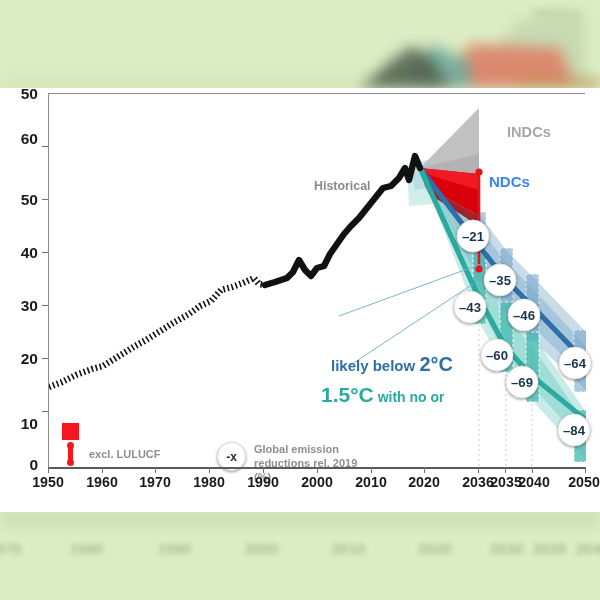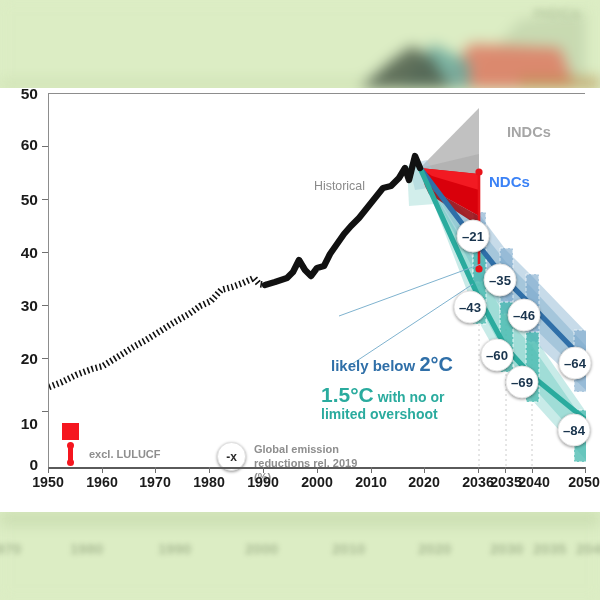--- a/index.html
+++ b/index.html
@@ -35,21 +35,21 @@
   .xaxis{position:absolute;left:48px;top:379px;width:537px;height:1.6px;background:#5a5a5a;}
   .ytick{position:absolute;font-size:15.5px;font-weight:bold;color:#1a1a1a;
          text-align:right;width:34px;}
   .ytickmark{position:absolute;width:6px;height:1.4px;background:#6f6f6f;left:42px;}
   .xtick{position:absolute;top:386px;font-size:14.2px;font-weight:bold;color:#1a1a1a;
          transform:translateX(-50%);white-space:nowrap;}
   .xtickmark{position:absolute;top:379px;width:1.4px;height:6px;background:#6f6f6f;}
 
   
   .ann{position:absolute;white-space:nowrap;}
-  .ann-historical{font-size:12.4px;color:#8a8a8a;font-weight:400;}
+  .ann-historical{font-size:12.4px;color:#8a8a8a;font-weight:700;}
   .ann-indcs{font-size:14.6px;color:#a6a6a6;font-weight:bold;}
   .ann-ndcs{font-size:15px;color:#3b82f6;font-weight:bold;}
   .ann-2c{font-size:15px;color:#2f6fa8;font-weight:bold;}
   .ann-2c .big{font-size:20px;}
   .ann-15c{font-size:14px;color:#2aab9e;font-weight:bold;line-height:1.12;}
   .ann-15c .big{font-size:21px;}
 
   
   .badge{
     position:absolute;width:31px;height:31px;border-radius:50%;
@@ -113,21 +113,21 @@
       <div class="bg-tick" style="left:418px;">2020</div>
       <div class="bg-tick" style="left:490px;">2030</div>
       <div class="bg-tick" style="left:533px;">2035</div>
       <div class="bg-tick" style="left:576px;">2040</div>
     </div>
   </div>
 
   <div class="card">
 
     <div class="ytick" style="left:4px;top:-3px;">50</div>
-    <div class="ytick" style="left:4px;top:48px;">60</div>
+    <div class="ytick" style="left:4px;top:42px;">60</div>
     <div class="ytick" style="left:4px;top:103px;">50</div>
     <div class="ytick" style="left:4px;top:156px;">40</div>
     <div class="ytick" style="left:4px;top:209px;">30</div>
     <div class="ytick" style="left:4px;top:262px;">20</div>
     <div class="ytick" style="left:4px;top:327px;">10</div>
     <div class="ytick" style="left:4px;top:368px;">0</div>
 
     <div class="ytickmark" style="top:58px;"></div>
     <div class="ytickmark" style="top:111px;"></div>
     <div class="ytickmark" style="top:164px;"></div>
@@ -216,21 +216,20 @@
       <div class="ann ann-indcs" style="left:432px;top:30px;margin-left:26px;">INDCs</div>
 
       <div class="ann ann-ndcs" style="left:440px;top:79px;">NDCs</div>
 
       <div class="ann ann-2c" style="left:282px;top:259px;">
         <span>likely below </span><span class="big">2°C</span>
       </div>
 
       <div class="ann ann-15c" style="left:272px;top:289px;">
         <span class="big">1.5°C</span><span> with no or</span><br>
-        <span>limited overshoot</span>
       </div>
     </div>
 
     <div class="badge" style="left:473px;top:148px;">–21</div>
     <div class="badge" style="left:500px;top:192px;">–35</div>
     <div class="badge" style="left:470px;top:219px;">–43</div>
     <div class="badge" style="left:524px;top:227px;">–46</div>
     <div class="badge" style="left:497px;top:267px;">–60</div>
     <div class="badge" style="left:575px;top:275px;">–64</div>
     <div class="badge" style="left:522px;top:294px;">–69</div>

